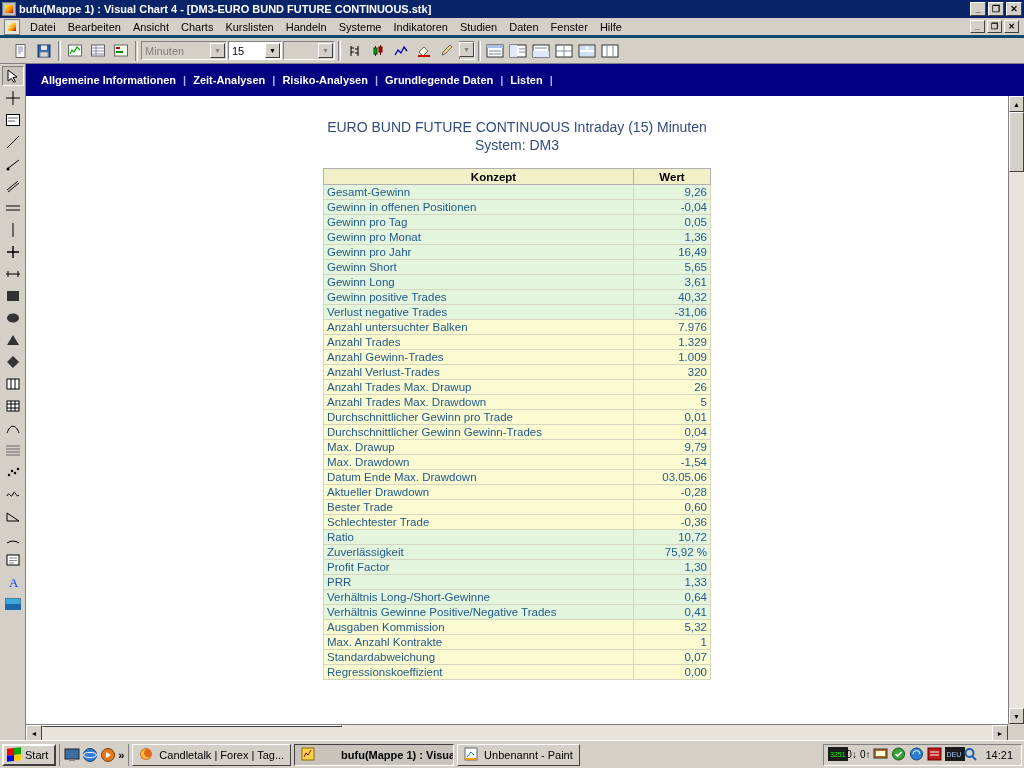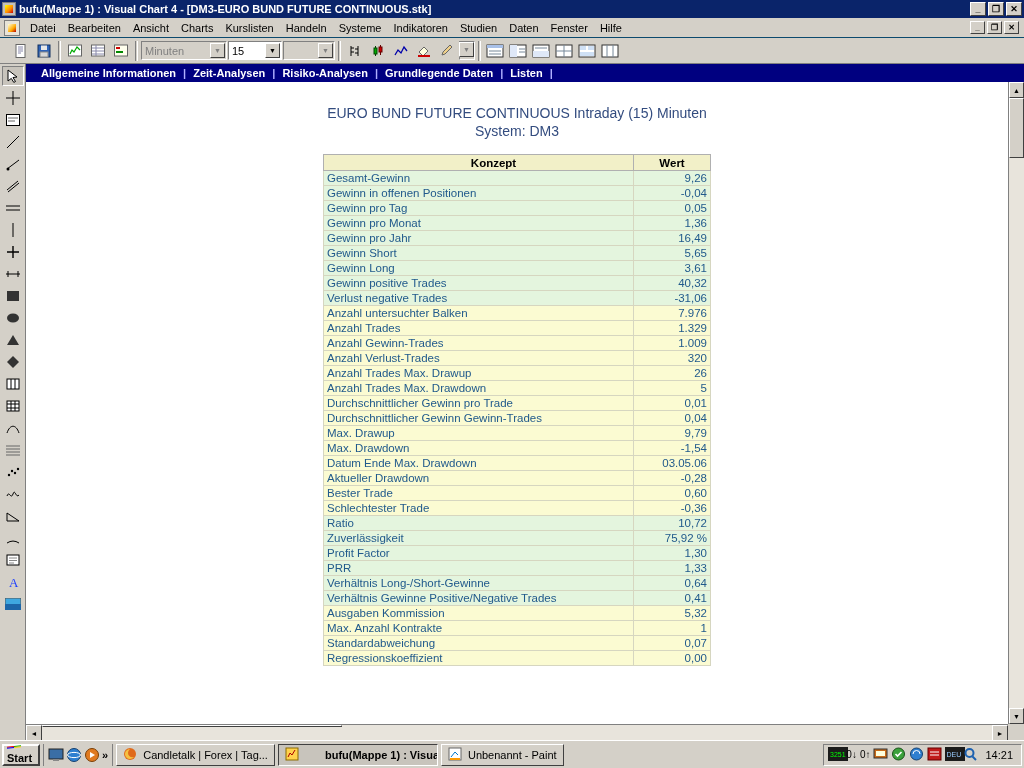--- a/index.html
+++ b/index.html
@@ -52,21 +52,21 @@
     font-size: 9px; line-height: 12px; text-align: center;
     color: #000; font-family: "Liberation Sans", sans-serif;
     font-weight: bold;
   }
   
   .menubar {
     height: 20px;
     background: #d4d0c8;
     display: flex; align-items: center;
     padding: 0 2px;
-    border-bottom: 1px solid #0c4a6e;
+    border-bottom: 3px solid #0c4a6e;
   }
   .menubar .mb-appicon {
     width: 16px; height: 16px; margin: 0 4px 0 2px;
     background: #e8e4d8; border: 1px solid #808080;
     position: relative;
   }
   .menubar .mb-appicon:after{
     content:""; position:absolute; left:3px; top:3px; width:8px; height:8px;
     background: linear-gradient(135deg,#ffd 0%,#fa0 60%,#b00 100%);
   }
@@ -137,21 +137,21 @@
     color: #000; font-size: 12px;
   }
   .lsbtn.sel {
     border-top: 1px solid #808080; border-left: 1px solid #808080;
     border-right: 1px solid #fff; border-bottom: 1px solid #fff;
     background: #c8c4bc;
   }
   .docpane { flex: 1 1 auto; display: flex; flex-direction: column; min-width: 0; }
   
   .navbar {
-    height: 18px;
+    height: 32px;
     background: #000080;
     color: #fff;
     display: flex; align-items: center;
     font-size: 11px; font-weight: bold;
     padding-left: 8px;
   }
   .navbar .nav-link { padding: 0 7px; white-space: nowrap; }
   .navbar .nav-sep { color: #b0b0ff; }
   .docbody {
     flex: 1 1 auto;
@@ -235,26 +235,26 @@
   
   .taskbar {
     height: 28px;
     background: #d4d0c8;
     border-top: 1px solid #fff;
     display: flex; align-items: center;
     padding: 2px 2px;
     gap: 3px;
   }
   .startbtn {
-    display: flex; gap: 4px;
+    display: flex; align-items: center; gap: 4px;
     height: 22px; padding: 0 6px 0 3px;
     background: #d4d0c8;
     border-top: 2px solid #fff; border-left: 2px solid #fff;
     border-right: 2px solid #404040; border-bottom: 2px solid #404040;
-    font-weight: bold; font-size: 11px; flex-direction: column;
+    font-weight: normal; font-size: 11px;
   }
   .flag {
     width: 14px; height: 13px;
     display: grid; grid-template-columns: 1fr 1fr; grid-template-rows: 1fr 1fr;
     transform: skewY(-6deg);
   }
   .flag i { display: block; }
   .flag i:nth-child(1){ background:#f00; }
   .flag i:nth-child(2){ background:#0a0; }
   .flag i:nth-child(3){ background:#00f; }

